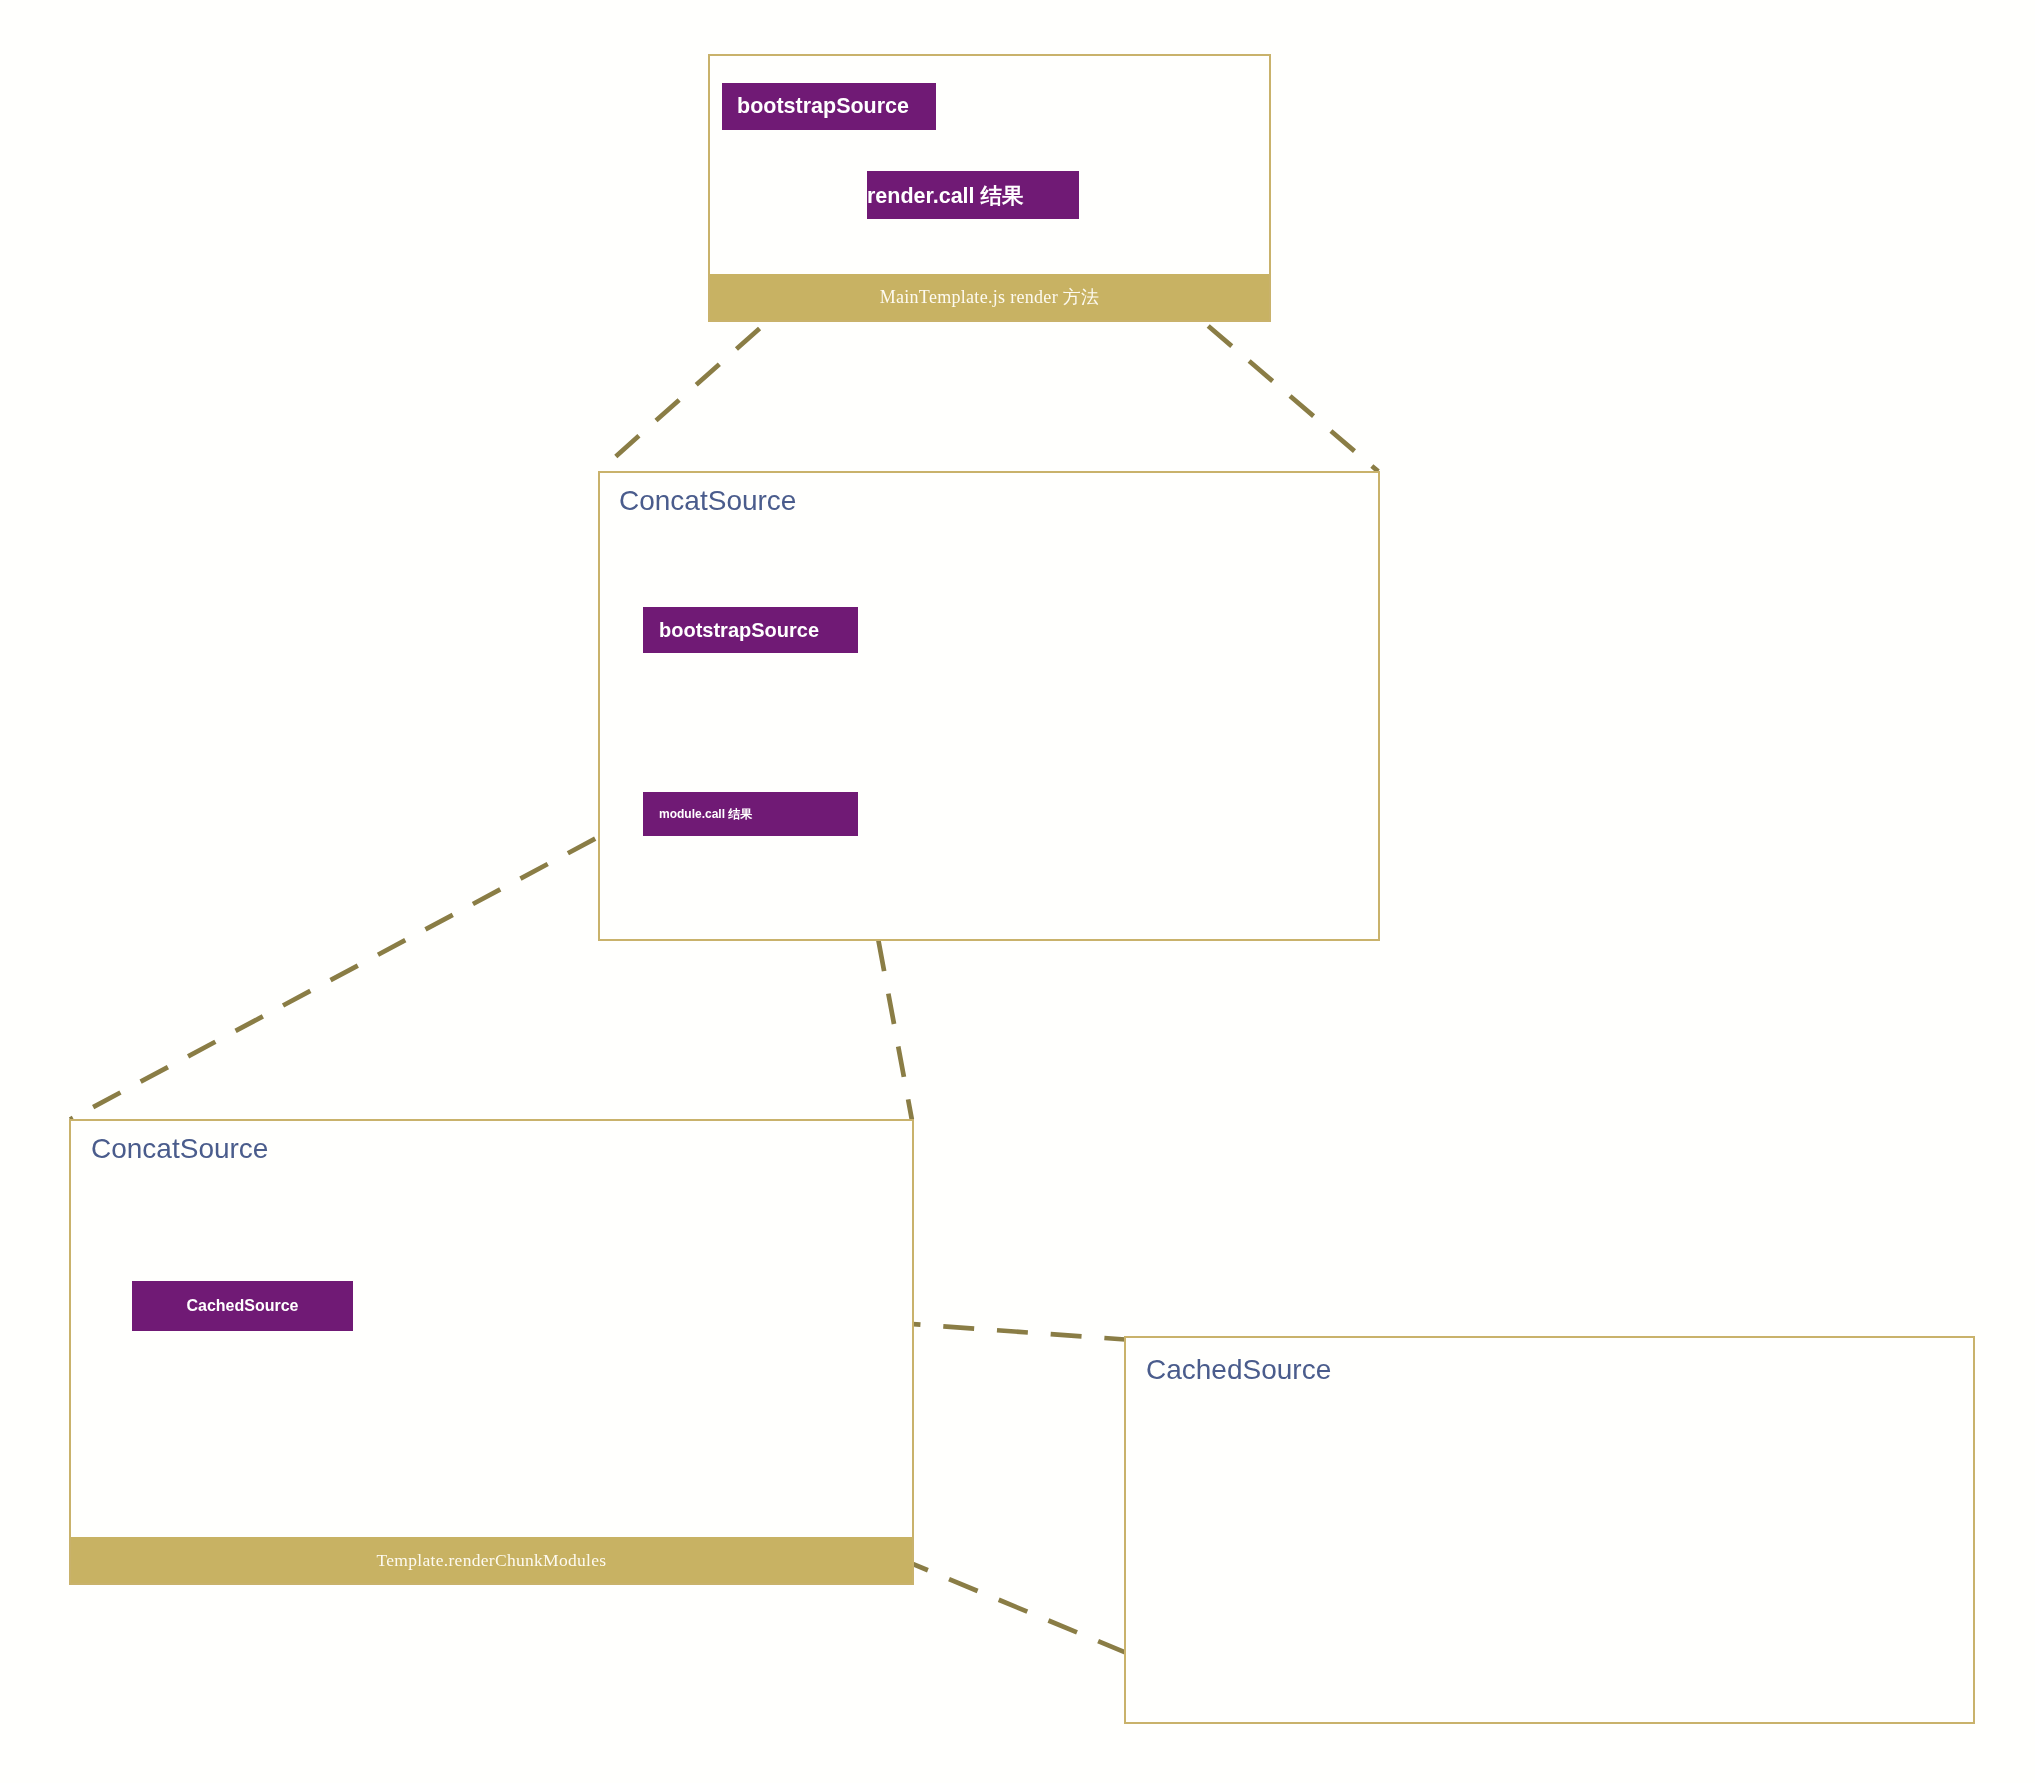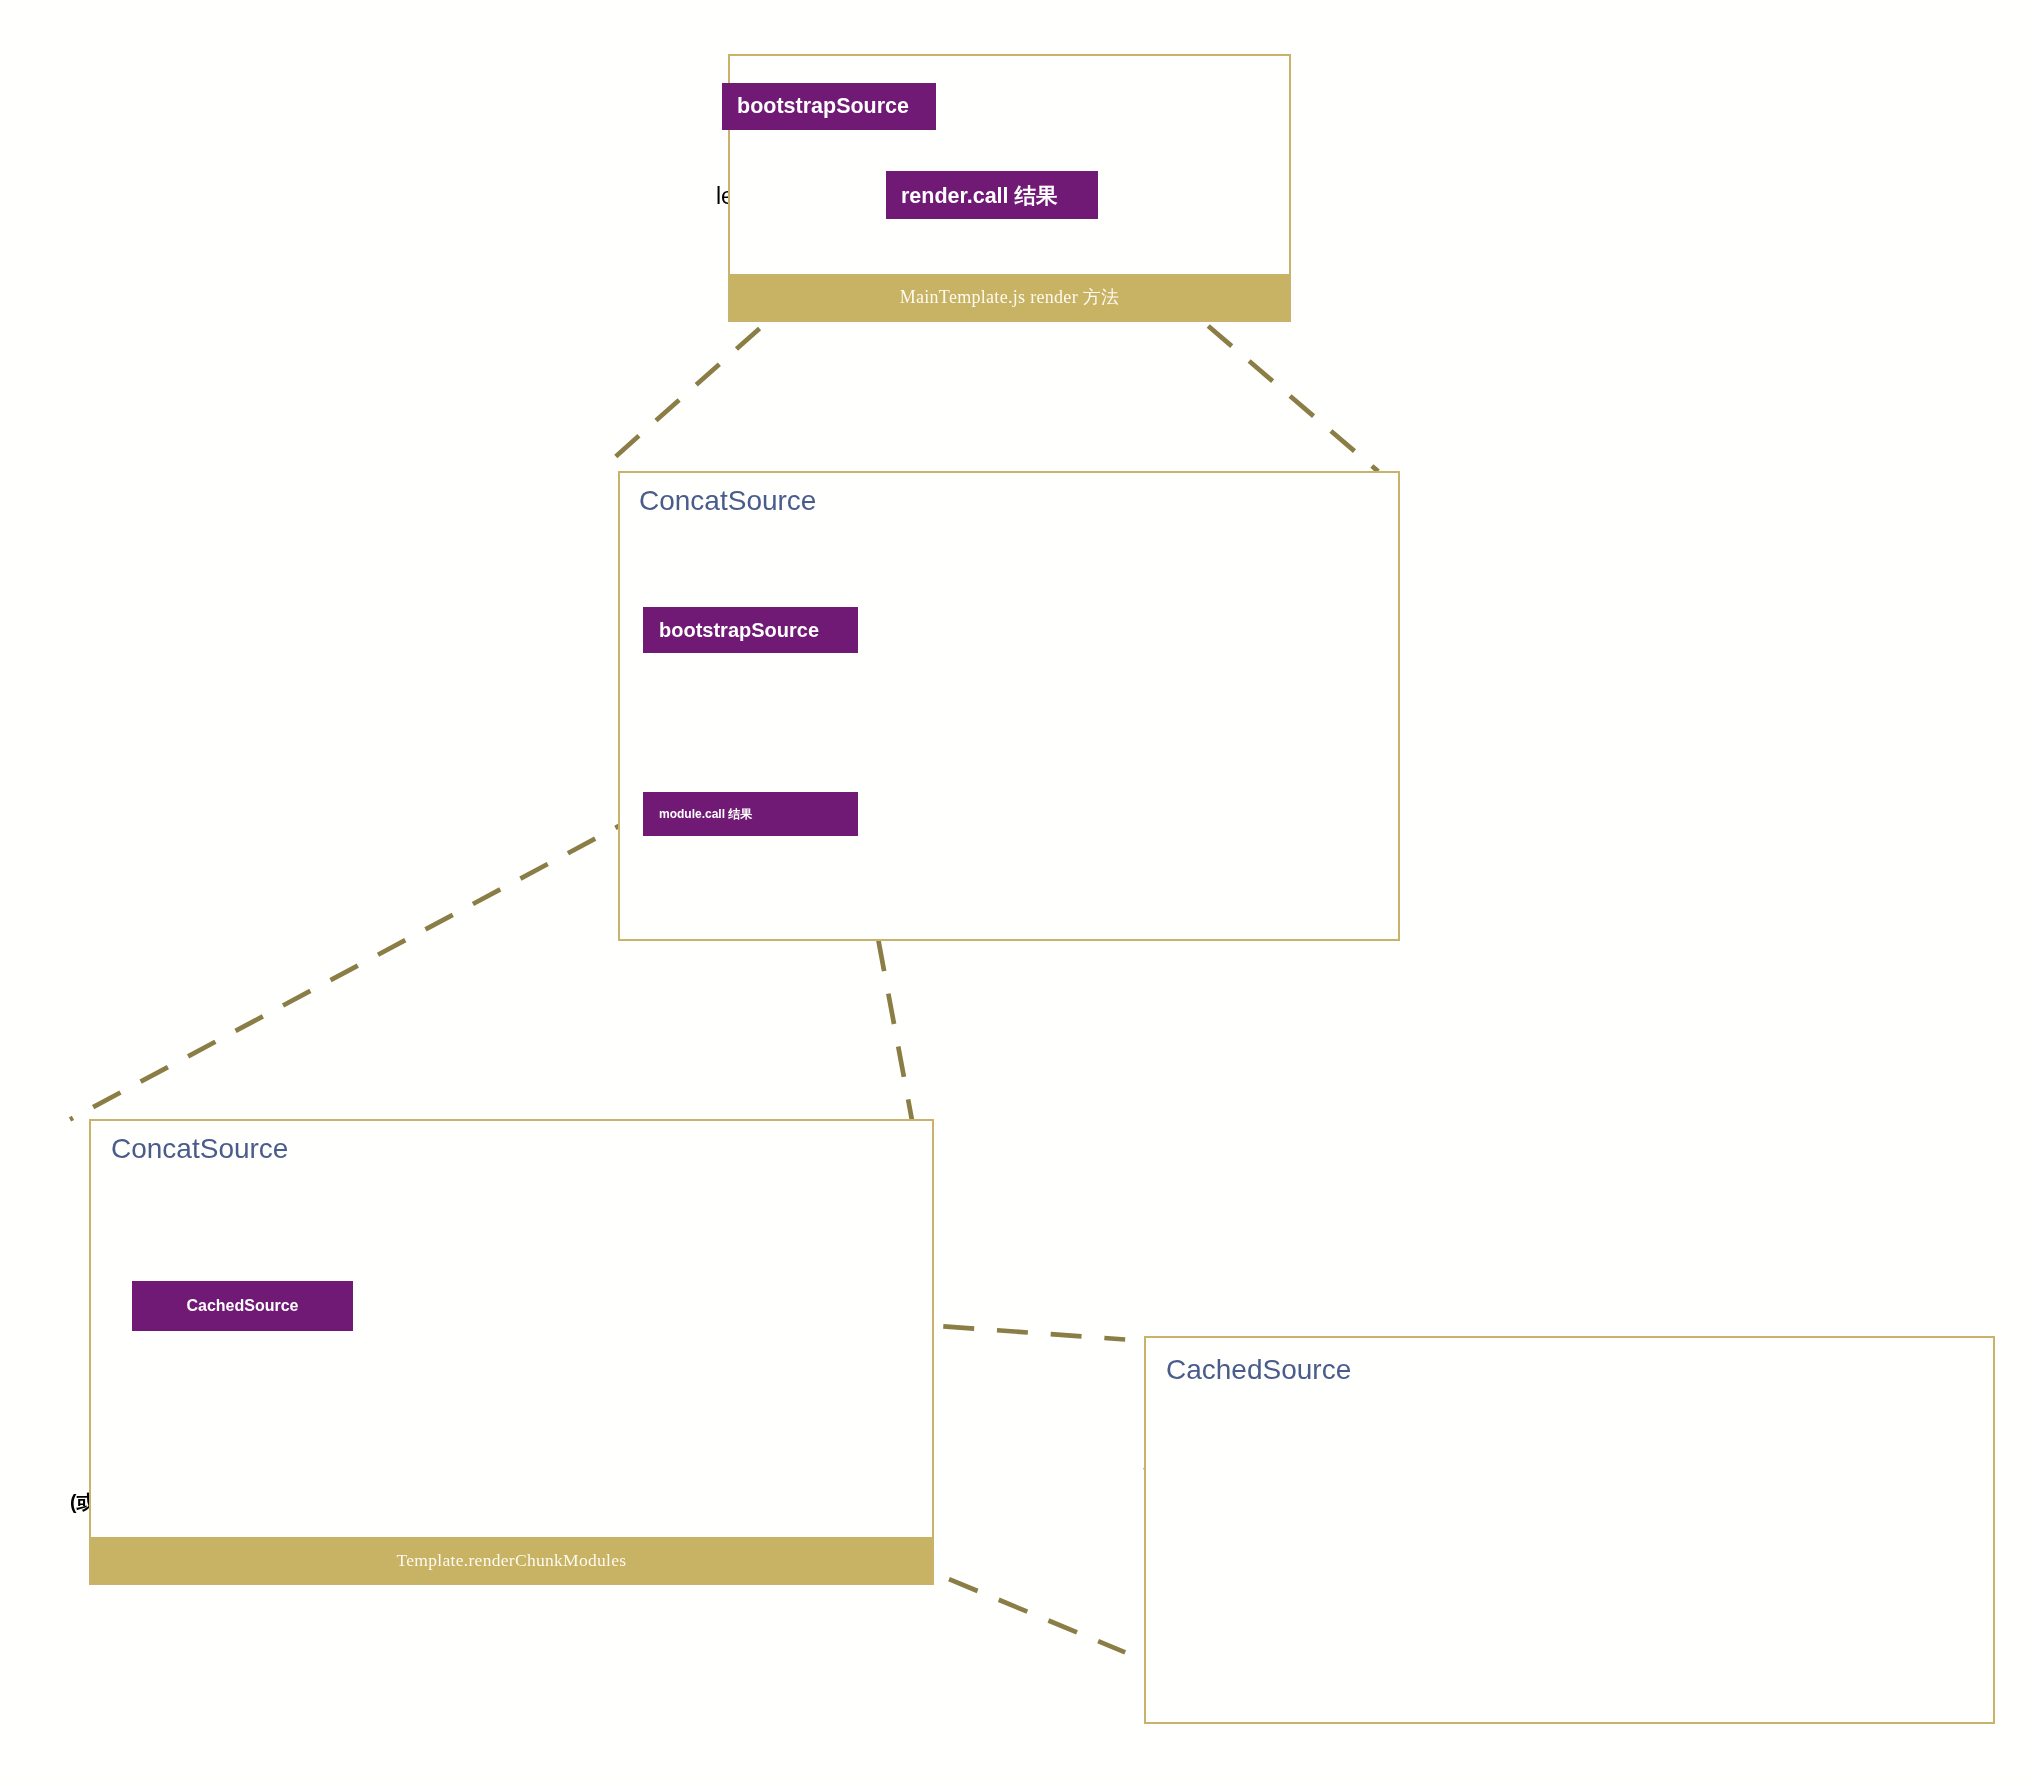--- a/index.html
+++ b/index.html
@@ -27,21 +27,20 @@
     pointer-events: none;
     z-index: 1;
   }
   
   .panel {
     position: absolute;
     box-sizing: border-box;
     border: 2px solid #c9b26b;
     background: #fffffd;
     z-index: 2;
-    margin-left: 20px;
   }
   .panel-body {
     position: relative;
     width: 100%;
     height: 100%;
   }
   .panel-footer {
     position: absolute;
     left: 0;
     bottom: 0;
@@ -87,22 +86,22 @@
     font-weight: 700;
     white-space: pre;
   }
 
   
   #panel-main      { left: 708px; top: 54px;  width: 563px;  height: 268px; }
   #panel-main .panel-footer { height: 46px; font-size: 18px; }
   #chip-bootstrap-top { left: 722px; top: 83px; width: 214px; height: 47px;
                         font-size: 21.5px; padding-left: 15px; }
   #label-let-source   { left: 716px; top: 183px; font-size: 23px; color:#000; }
-  #chip-render-call   { left: 886px; top: 171px; width: 212px; height: 48px;
-                        font-size: 21.5px; padding-left: 15px; }
+  #chip-render-call   { left: 867px; top: 171px; width: 212px; height: 48px;
+                        font-size: 21.5px; }
 
   
   #panel-concat-mid   { left: 598px; top: 471px; width: 782px; height: 470px; }
   #panel-concat-mid .panel-footer { height: 44px; font-size: 17.5px; }
   #panel-concat-mid .panel-title  { left: 19px; top: 12px; font-size: 28px; }
   #mid-line-1  { left: 639px;  top: 555px;  font-size: 21px; }
   #chip-bootstrap-mid { left: 643px; top: 607px; width: 215px; height: 46px;
                         font-size: 20px; padding-left: 16px; }
   #mid-line-2  { left: 638px;  top: 693px; font-size: 21px; }
   #mid-line-3  { left: 638px;  top: 722px; font-size: 21px; }

